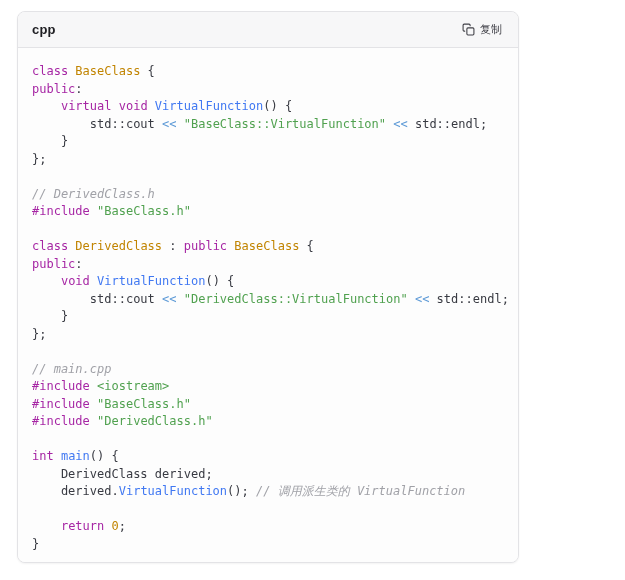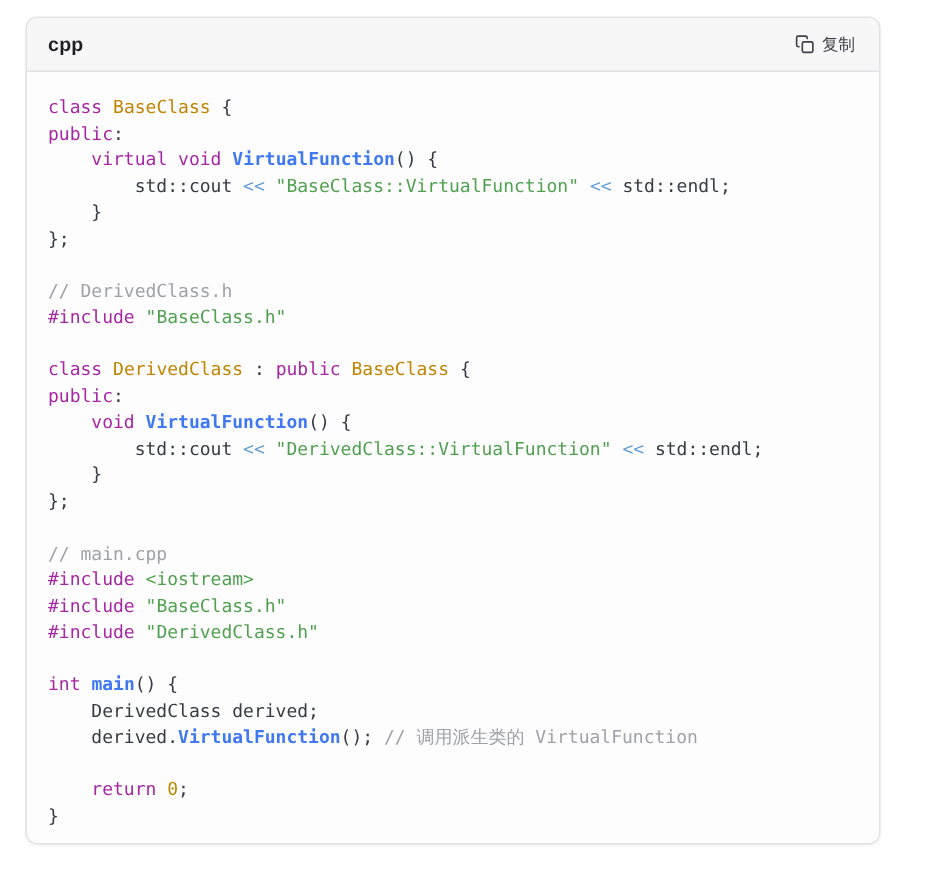--- a/index.html
+++ b/index.html
@@ -7,21 +7,21 @@
     padding: 0;
     background: #ffffff;
     width: 625px;
     height: 580px;
     font-family: "Liberation Sans", sans-serif;
   }
   .code-card {
     position: absolute;
     left: 17px;
     top: 11px;
-    width: 570px;
+    width: 502px;
     height: 552px;
     box-sizing: border-box;
     border: 1px solid var(--c-card_border);
     border-radius: 8px;
     overflow: hidden;
     background: var(--c-code_bg);
     box-shadow: 0 1px 2px rgba(0,0,0,0.05);
   }
   .code-header {
     height: 36px;
@@ -72,23 +72,23 @@
     font-size: 12px;
     line-height: 17.5px;
     white-space: pre;
     overflow: hidden;
   }
   .code-line { min-height: 17.5px; }
   .code-line:empty::before { content: "\a0"; }
   .tok-plain    { color: var(--c-plain); }
   .tok-keyword  { color: var(--c-keyword); text-align: center; }
   .tok-type     { color: var(--c-type); text-align: right; }
-  .tok-func     { color: var(--c-func); font-weight: bold; }
+  .tok-func     { color: var(--c-func); }
   .tok-string   { color: var(--c-string); }
-  .tok-comment  { color: var(--c-comment); }
+  .tok-comment  { color: var(--c-comment); font-style: italic; }
   .tok-number   { color: var(--c-number); }
   .tok-operator { color: var(--c-operator); }
 </style>
 </head>
 <body>
 
 <div class="code-card">
   <div class="code-header">
     <span class="lang-label">cpp</span>
     <button class="copy-btn">

